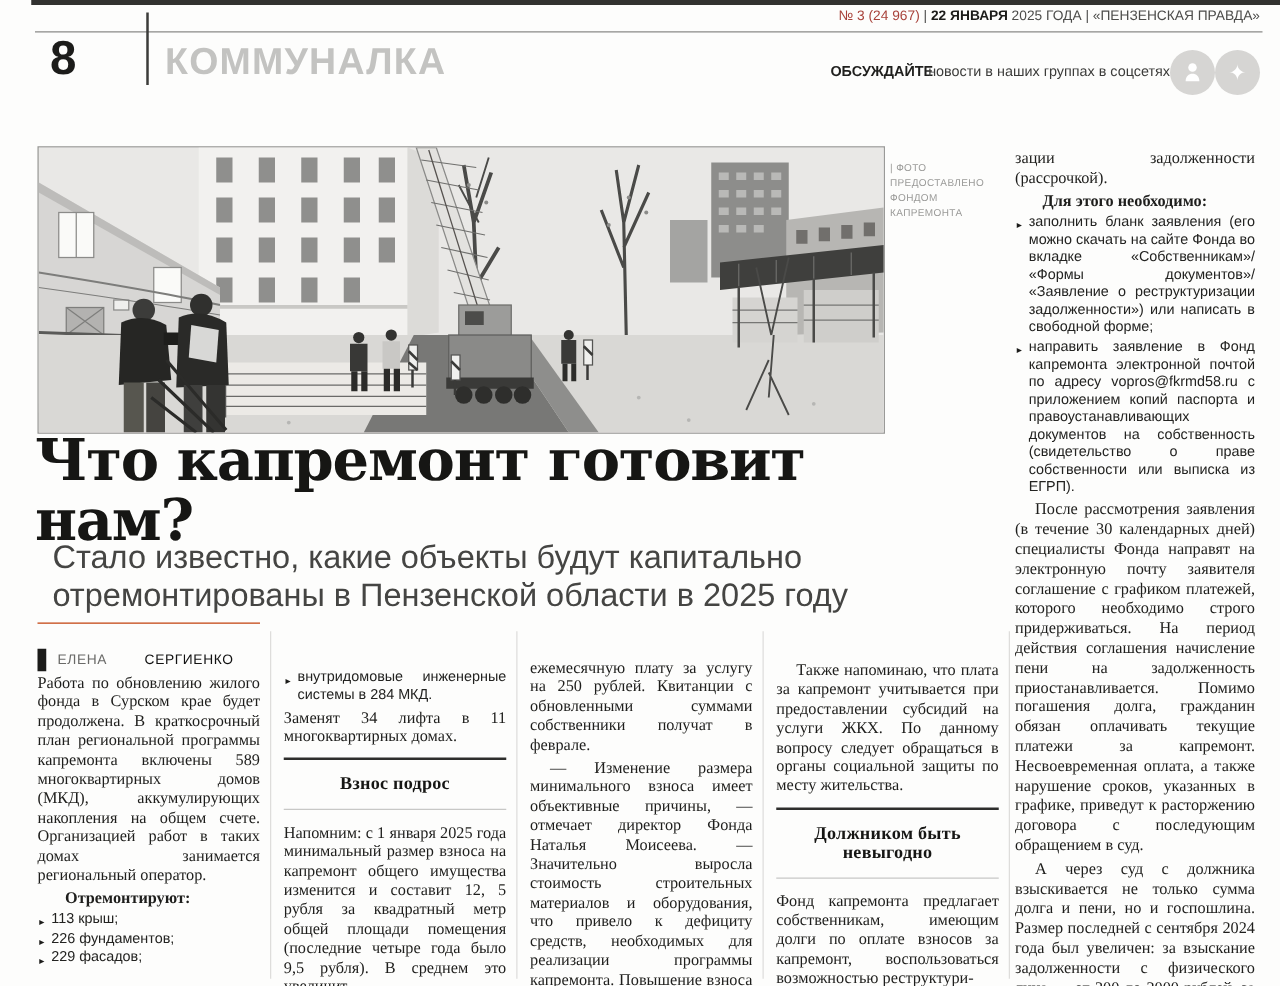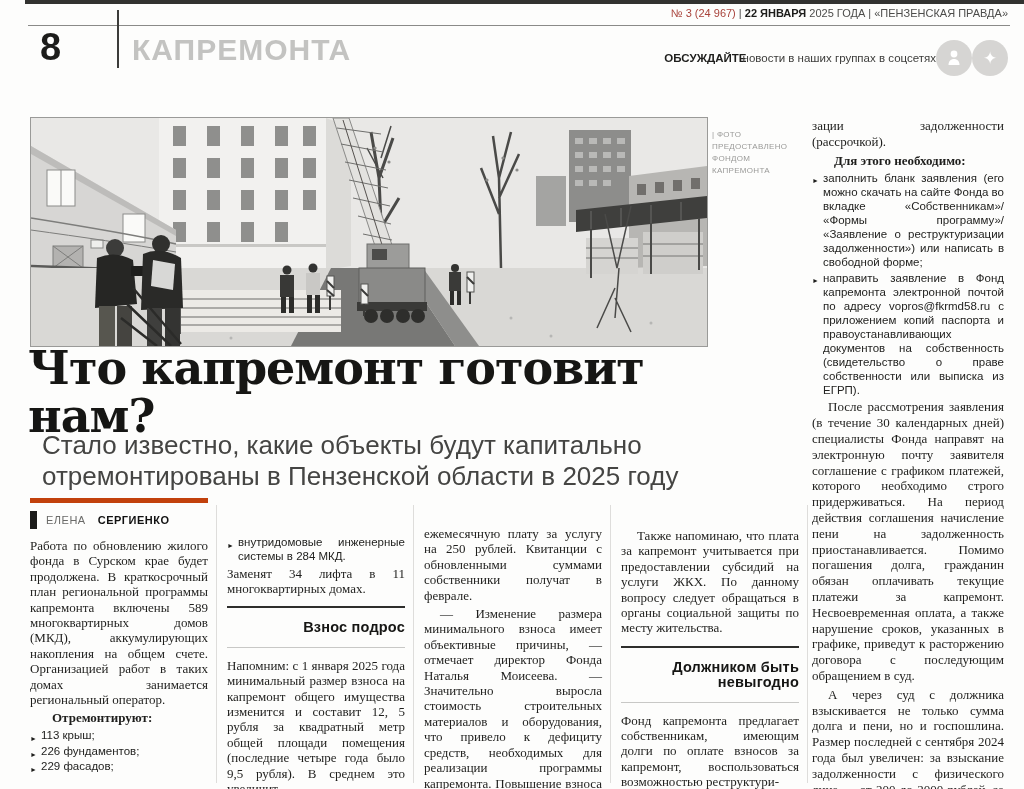--- a/index.html
+++ b/index.html
@@ -29,44 +29,44 @@
   .caption .cap-text{font-weight:bold;font-size:11px;line-height:1.32;color:#1c1c1a;}
   .caption .cap-credit{margin-top:7px;font-size:8px;line-height:1.5;color:#9a9a98;letter-spacing:.3px;}
   
   h1.headline{position:absolute;left:28px;top:344px;width:690px;margin:0;
         font-family:"DejaVu Serif",serif;font-weight:bold;font-size:46px;line-height:1.05;
         letter-spacing:-1px;color:#161614;}
   h2.subhead{position:absolute;left:30px;top:418px;width:655px;margin:12px;
         font-family:"Liberation Sans",sans-serif;font-weight:normal;font-size:26px;
         line-height:1.18;color:#454543;}
   
-  .byline{position:absolute;left:30px;top:498px;width:178px;border-top:5px solid #c2410c;
-        padding-top:8px;display:flex;align-items:center;gap:9px;
+  .byline{position:absolute;left:30px;top:498px;width:178px;border-top:1px solid #c2410c;
+        padding-top:20px;display:flex;align-items:center;gap:9px;
         font-family:"Liberation Sans",sans-serif;font-size:11px;letter-spacing:.5px;}
   .byline .mark{width:7px;height:18px;background:#1b1b19;flex:0 0 auto;}
   .byline .fn{color:#6a6a68;}
-  .byline .ln{font-weight:bold;color:#111111;margin-left:3px;}
+  .byline .ln{font-weight:normal;color:#111111;margin-left:21px;}
   
   .col{position:absolute;font-size:13px;line-height:15.4px;text-align:justify;color:#1e1e1c;}
   .col p{margin:0 0 3px;}
   .col p.ind{text-indent:16px;}
   .c1{left:30px;top:538px;width:178px;}
   .c2{left:227px;top:524px;width:178px;margin-top:12px;}
   .c3{left:424px;top:526px;width:178px;}
   .c4{left:621px;top:528px;width:178px;}
   .c5{left:812px;top:118px;width:192px;font-size:13px;line-height:15.8px;}
   .bold-head{font-weight:bold;text-indent:22px;margin:2px 0;}
   .bullet{position:relative;padding-left:11px;margin:0 0 2px;text-align:justify;
         font-family:"Liberation Sans",sans-serif;font-size:11.5px;line-height:13.8px;color:#232321;}
   .c5 .bullet{line-height:14px;}
   .bullet::before{content:"►";position:absolute;left:0;top:3px;font-size:7px;color:#1c1c1a;}
   .section-head{margin:10px 0;}
   .section-head .bar{border-top:2px solid #2e2e2c;}
-  .section-head h3{margin:12px 0 11px;font-family:Liberation Sans, sans-serif;
-        font-size:14.5px;font-weight:bold;letter-spacing:.2px;color:#161614;text-align:right;}
+  .section-head h3{margin:12px 0 11px;font-family:Liberation Serif, serif;
+        font-size:14.5px;font-weight:bold;letter-spacing:.2px;color:#161614;text-align:center;}
   .section-head .thin{border-top:1px solid #c8c8c6;}
   .colrule{position:absolute;top:505px;width:1px;height:278px;background:#dedddb;}
   .r1{left:216px;} .r2{left:413px;} .r3{left:610px;} .r4{left:807px;}
 </style>
 </head>
 <body>
 
 <div class="page">
 
   <div class="scanbar"></div>
@@ -74,21 +74,21 @@
   <div class="issue-line">
     <span class="red">№ 3 (24 967)</span>
     <span>|</span>
     <b>22 ЯНВАРЯ</b>
     <span>2025 ГОДА | «ПЕНЗЕНСКАЯ ПРАВДА»</span>
   </div>
 
   <div class="hrule"></div>
   <div class="vrule"></div>
   <div class="pageno">8</div>
-  <div class="section-title">КАПРЕМОНТА</div>
+  <div class="section-title">КОММУНАЛКА</div>
 
   <div class="social">
     <span class="s-bold">ОБСУЖДАЙТЕ</span>
     <span>новости в наших группах в соцсетях</span>
     <span class="circle">
       <svg width="20" height="20" viewBox="0 0 20 20">
         <circle cx="10" cy="6" r="3.4" fill="#ffffff"></circle>
         <path d="M4.5 17 c0-4 2.5-6 5.5-6 s5.5 2 5.5 6 z" fill="#ffffff"></path>
       </svg>
     </span>
@@ -367,21 +367,21 @@
       <div class="bar"></div>
       <h3>Должником быть невыгодно</h3>
       <div class="thin"></div>
     </div>
     <p>Фонд капремонта предлагает собственникам, имеющим долги по оплате взносов за капремонт, воспользоваться возможностью реструктури-</p>
   </div>
 
   <div class="col c5">
     <p>зации задолженности (рассрочкой).</p>
     <p class="bold-head">Для этого необходимо:</p>
-    <div class="bullet">заполнить бланк заявления (его можно скачать на сайте Фонда во вкладке «Собственникам»/ «Формы программу»/ «Заявление о реструктуризации задолженности») или написать в свободной форме;</div>
+    <div class="bullet">заполнить бланк заявления (его можно скачать на сайте Фонда во вкладке «Собственникам»/ «Формы документов»/ «Заявление о реструктуризации задолженности») или написать в свободной форме;</div>
     <div class="bullet">направить заявление в Фонд капремонта электронной почтой по адресу vopros@fkrmd58.ru с приложением копий паспорта и правоустанавливающих документов на собственность (свидетельство о праве собственности или выписка из ЕГРП).</div>
     <p class="ind">После рассмотрения заявления (в течение 30 календарных дней) специалисты Фонда направят на электронную почту заявителя соглашение с графиком платежей, которого необходимо строго придерживаться. На период действия соглашения начисление пени на задолженность приостанавливается. Помимо погашения долга, гражданин обязан оплачивать текущие платежи за капремонт. Несвоевременная оплата, а также нарушение сроков, указанных в графике, приведут к расторжению договора с последующим обращением в суд.</p>
     <p class="ind">А через суд с должника взыскивается не только сумма долга и пени, но и госпошлина. Размер последней с сентября 2024 года был увеличен: за взыскание задолженности с физического лица — от 200 до 2000 рублей, за исковое заявление — с 400 до 4000 рублей.</p>
   </div>
 
   <div class="colrule r1"></div>
   <div class="colrule r2"></div>
   <div class="colrule r3"></div>
   <div class="colrule r4"></div>
 

